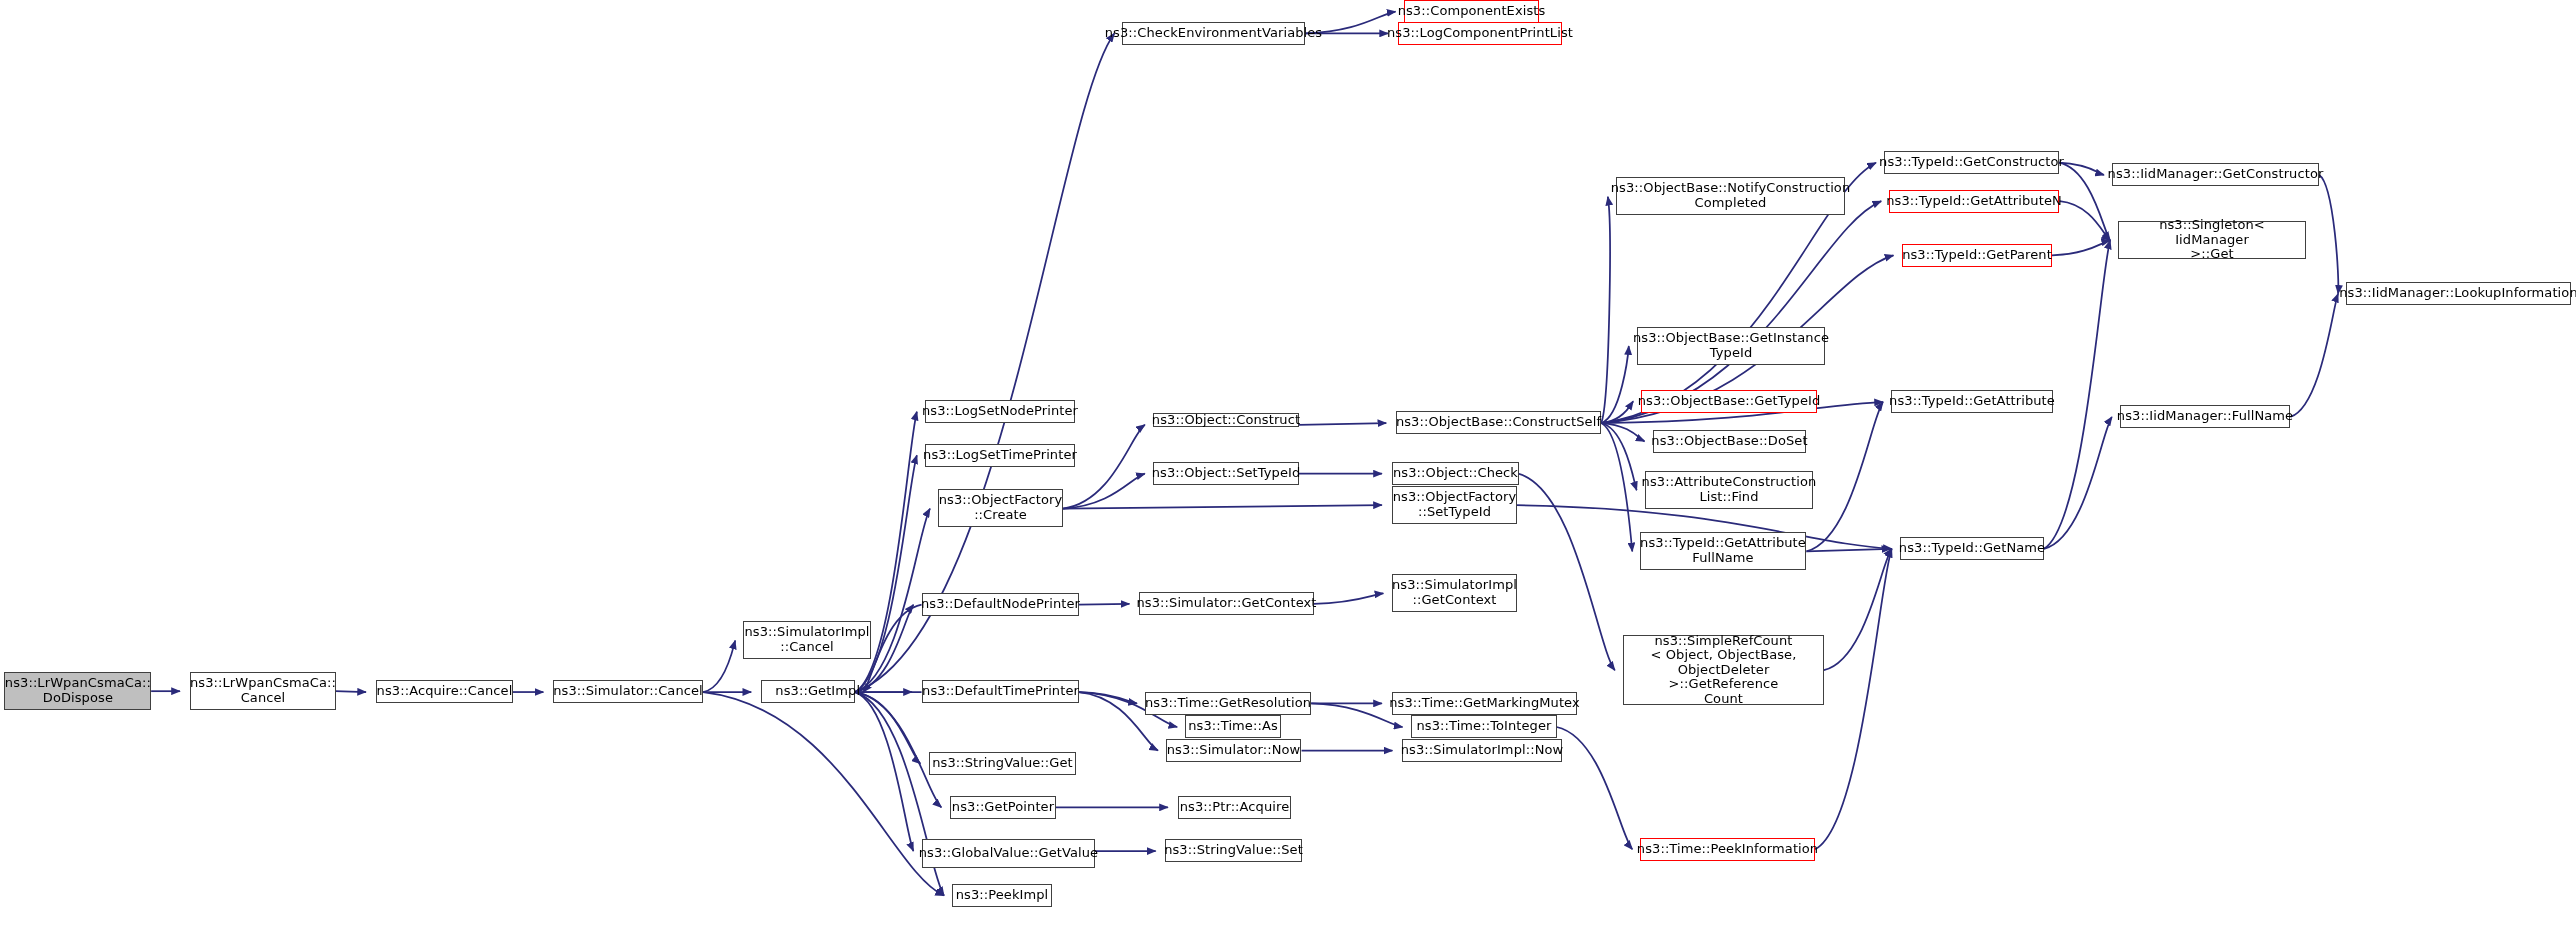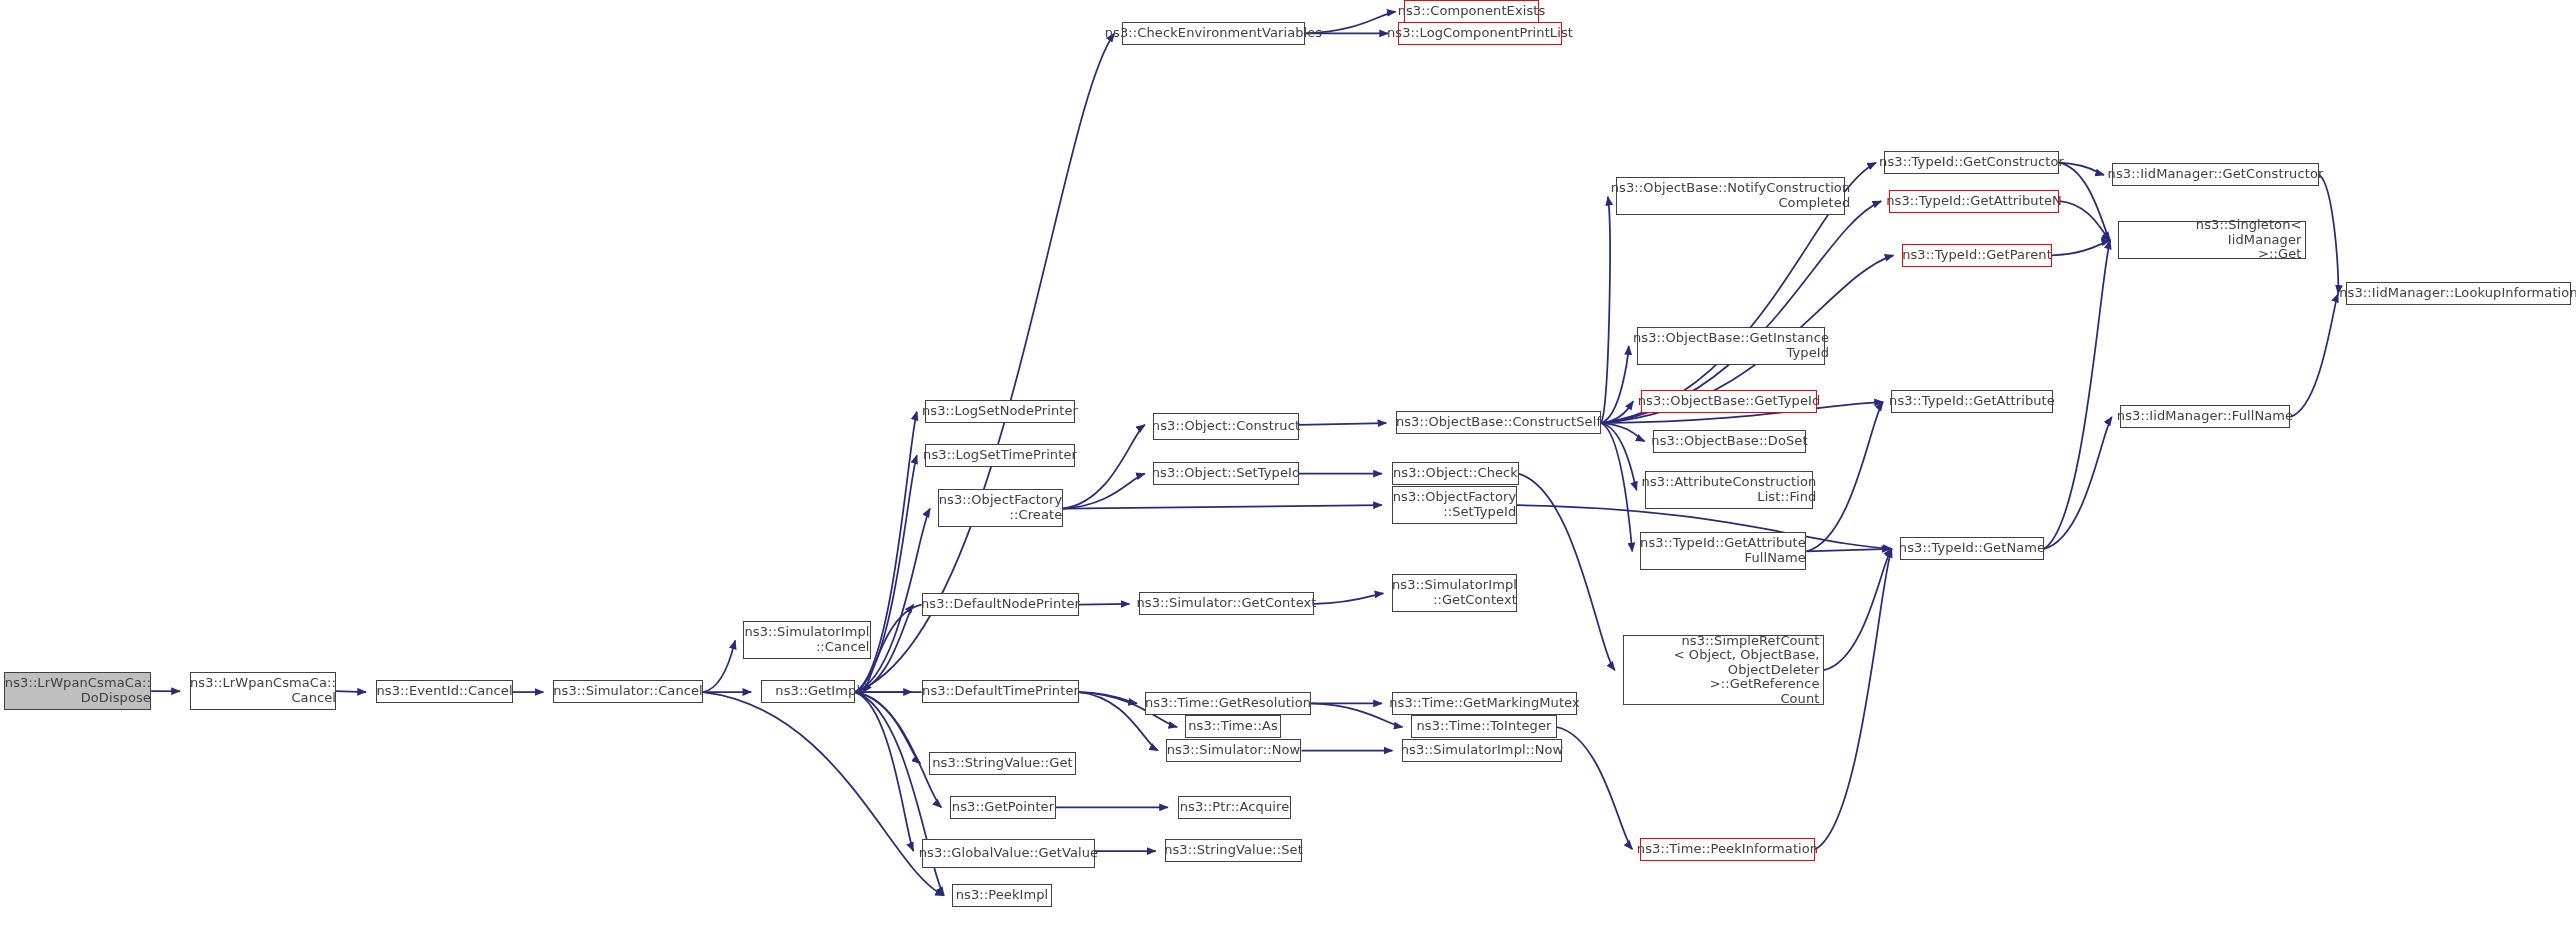--- a/index.html
+++ b/index.html
@@ -1,21 +1,21 @@
 <!DOCTYPE html>
 <html style="font-size:14px"><head>
 <meta charset="utf-8">
 <style>
   html,body{margin:0;padding:0;background:#ffffff;}
   #canvas{position:relative;width:2576px;height:929px;background:#ffffff;
           font-family:"DejaVu Sans","Liberation Sans",sans-serif;}
   #edges{position:absolute;left:0;top:0;width:2576px;height:929px;pointer-events:none;}
   .node{position:absolute;box-sizing:border-box;display:flex;align-items:center;
-        justify-content:center;text-align:right;background:#ffffff;
-        border:0.9px solid #404040;color:#404040;line-height:1.12;
+        justify-content:center;text-align:center;background:#ffffff;
+        border:0.9px solid #404040;color:#000000;line-height:1.12;
         font-size:13px;letter-spacing:0.1px;white-space:pre-line;padding:0 3.5px;}
   .node.red{border:0.9px solid #ff0000;}
   .node.root{background:#bfbfbf;border:0.9px solid #404040;}
 </style>
 </head>
 <body>
 
 <div id="canvas">
   <svg id="edges" viewBox="0 0 2949 1063" xmlns="http://www.w3.org/2000/svg">
     <defs>
@@ -84,39 +84,39 @@
         <path d="M2340,628 C2387.85,615.92 2405.4675,495.12 2417.65,477" marker-end="url(#ah)"></path>
         <path d="M2655,200 C2672.05,210.88 2678.3275,319.68 2676.65,336" marker-end="url(#ah)"></path>
         <path d="M2622,477 C2657.2,465.72 2670.16,352.92 2676.65,336" marker-end="url(#ah)"></path>
       </g>
   </svg>
   <div id="node-layer">
       <div class="node root" style="left: 4.4px; top: 672px; width: 147px; height: 38px;">ns3::LrWpanCsmaCa::
 DoDispose</div>
       <div class="node" style="left: 190px; top: 672px; width: 146px; height: 38px;">ns3::LrWpanCsmaCa::
 Cancel</div>
-      <div class="node" style="left: 376px; top: 680px; width: 137px; height: 23px;">ns3::EventId::Cancel</div>
+      <div class="node" style="left: 376px; top: 680px; width: 137px; height: 23px;">ns3::Acquire::Cancel</div>
       <div class="node" style="left: 553px; top: 680px; width: 150px; height: 23px;">ns3::Simulator::Cancel</div>
       <div class="node" style="left: 743px; top: 621px; width: 128px; height: 38px;">ns3::SimulatorImpl
 ::Cancel</div>
       <div class="node" style="left: 761px; top: 680px; width: 94px; height: 23px; padding-left: 23px;">ns3::GetImpl</div>
       <div class="node" style="left: 1122px; top: 22px; width: 183px; height: 23px;">ns3::CheckEnvironmentVariables</div>
       <div class="node red" style="left: 1404px; top: 0px; width: 135px; height: 23px;">ns3::ComponentExists</div>
       <div class="node red" style="left: 1398px; top: 22px; width: 164px; height: 23px;">ns3::LogComponentPrintList</div>
       <div class="node" style="left: 925px; top: 400px; width: 150px; height: 23px;">ns3::LogSetNodePrinter</div>
       <div class="node" style="left: 925px; top: 444px; width: 150px; height: 23px;">ns3::LogSetTimePrinter</div>
       <div class="node" style="left: 938px; top: 489px; width: 125px; height: 38px;">ns3::ObjectFactory
 ::Create</div>
       <div class="node" style="left: 922px; top: 593px; width: 157px; height: 23px;">ns3::DefaultNodePrinter</div>
       <div class="node" style="left: 922px; top: 680px; width: 157px; height: 23px;">ns3::DefaultTimePrinter</div>
       <div class="node" style="left: 929px; top: 752px; width: 147px; height: 23px;">ns3::StringValue::Get</div>
       <div class="node" style="left: 950px; top: 796px; width: 106px; height: 23px;">ns3::GetPointer</div>
       <div class="node" style="left: 922px; top: 839px; width: 173px; height: 29px;">ns3::GlobalValue::GetValue</div>
       <div class="node" style="left: 952px; top: 884px; width: 100px; height: 23px;">ns3::PeekImpl</div>
-      <div class="node" style="left: 1153px; top: 413px; width: 146px; height: 27px;">ns3::Object::Construct</div>
+      <div class="node" style="left: 1153px; top: 413px; width: 146px; height: 14px;">ns3::Object::Construct</div>
       <div class="node" style="left: 1153px; top: 462px; width: 146px; height: 23px;">ns3::Object::SetTypeId</div>
       <div class="node" style="left: 1139px; top: 592px; width: 175px; height: 23px;">ns3::Simulator::GetContext</div>
       <div class="node" style="left: 1145px; top: 692px; width: 166px; height: 23px;">ns3::Time::GetResolution</div>
       <div class="node" style="left: 1185px; top: 715px; width: 96px; height: 23px;">ns3::Time::As</div>
       <div class="node" style="left: 1166px; top: 739px; width: 135px; height: 23px;">ns3::Simulator::Now</div>
       <div class="node" style="left: 1178px; top: 796px; width: 113px; height: 23px;">ns3::Ptr::Acquire</div>
       <div class="node" style="left: 1165px; top: 839px; width: 137px; height: 23px;">ns3::StringValue::Set</div>
       <div class="node" style="left: 1396px; top: 411px; width: 205px; height: 23px;">ns3::ObjectBase::ConstructSelf</div>
       <div class="node" style="left: 1392px; top: 462px; width: 127px; height: 23px;">ns3::Object::Check</div>
       <div class="node" style="left: 1392px; top: 486px; width: 125px; height: 38px;">ns3::ObjectFactory

